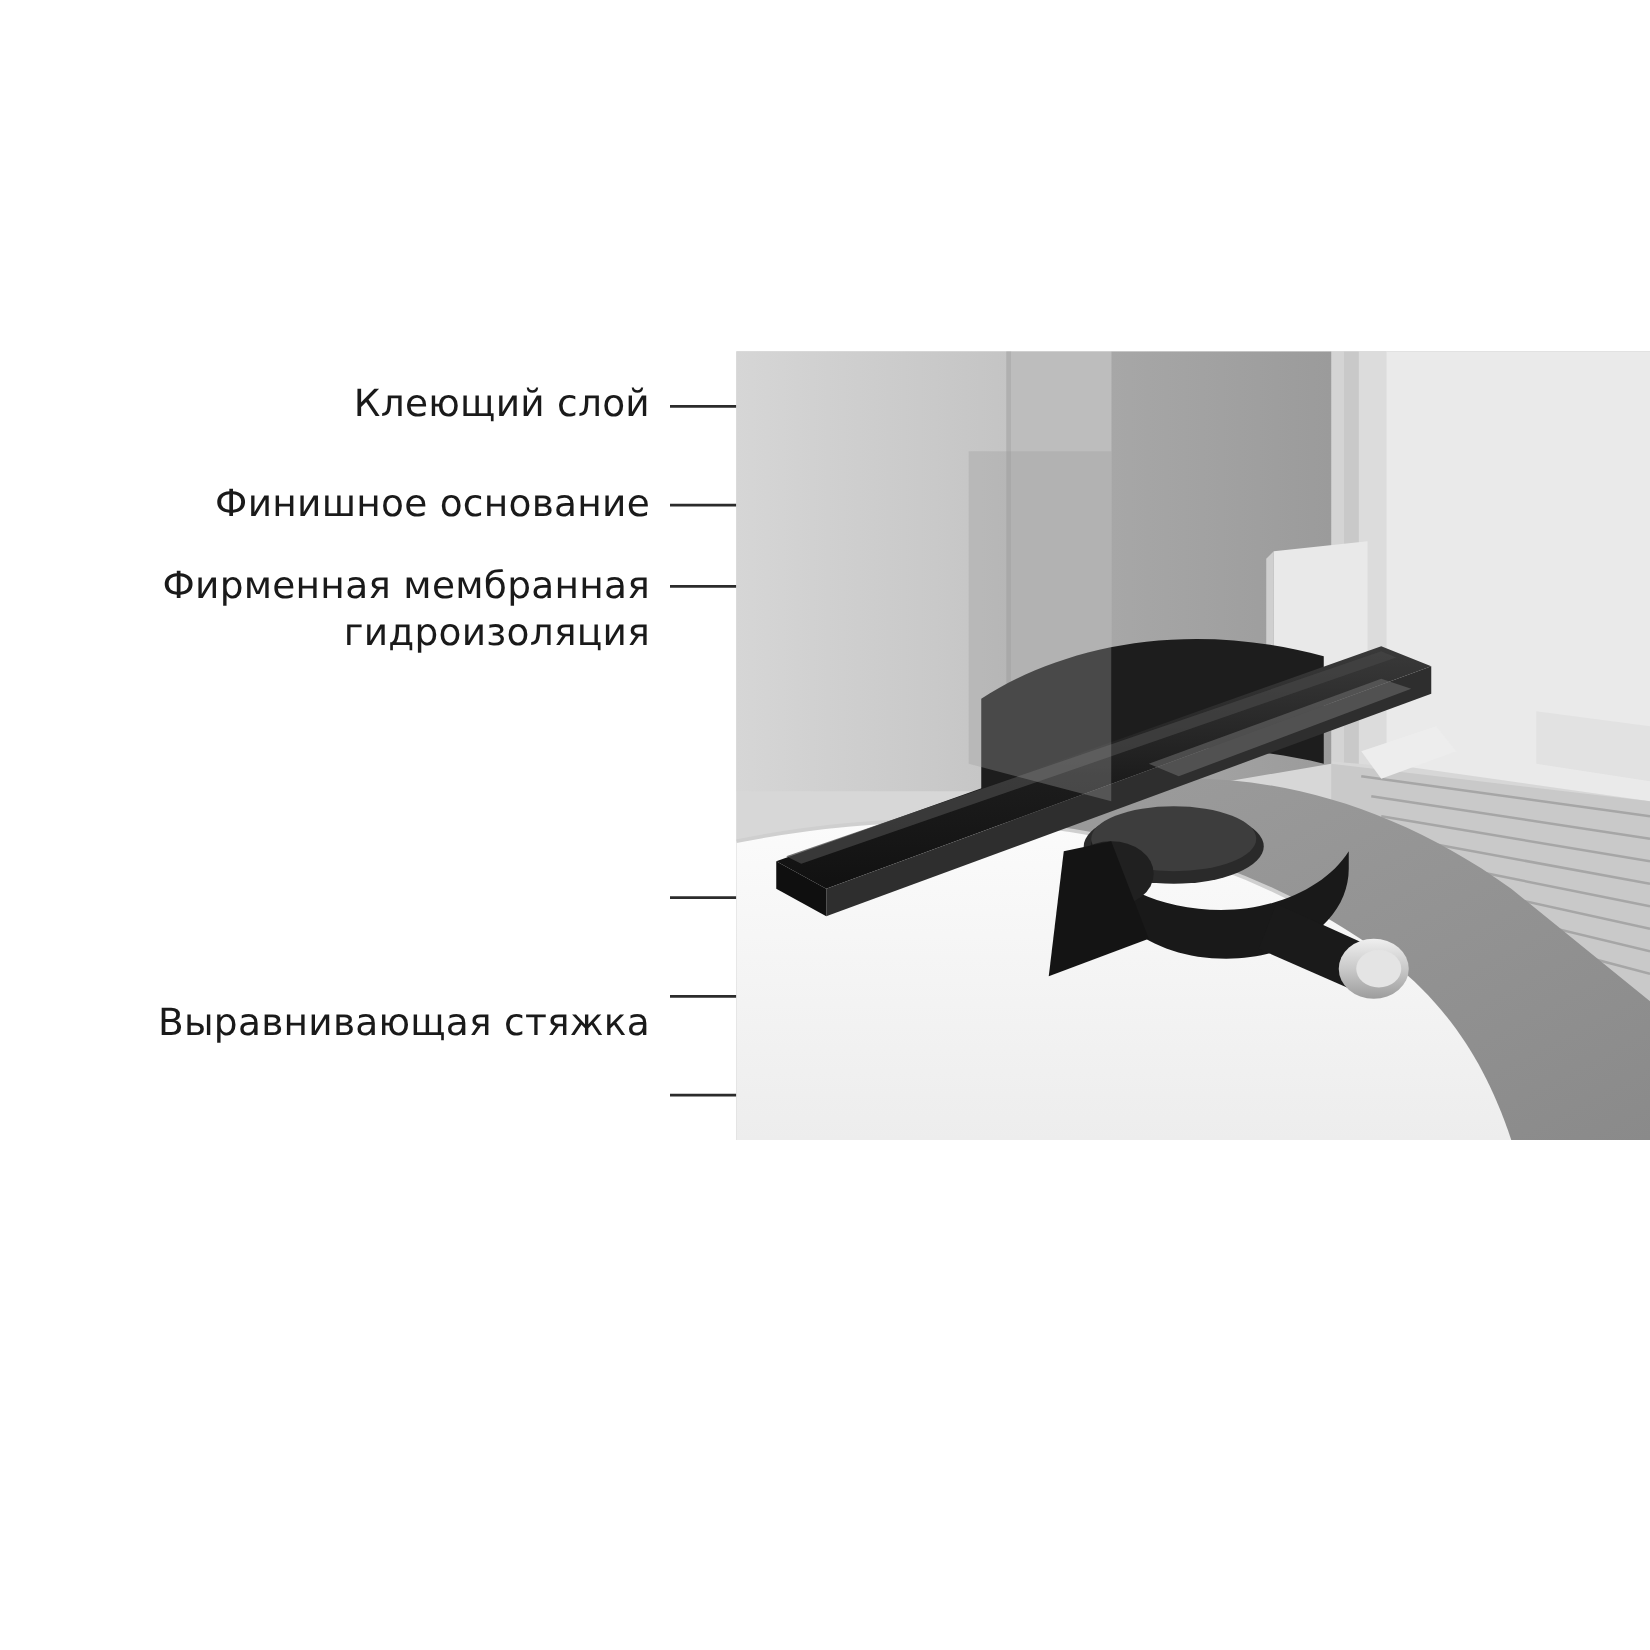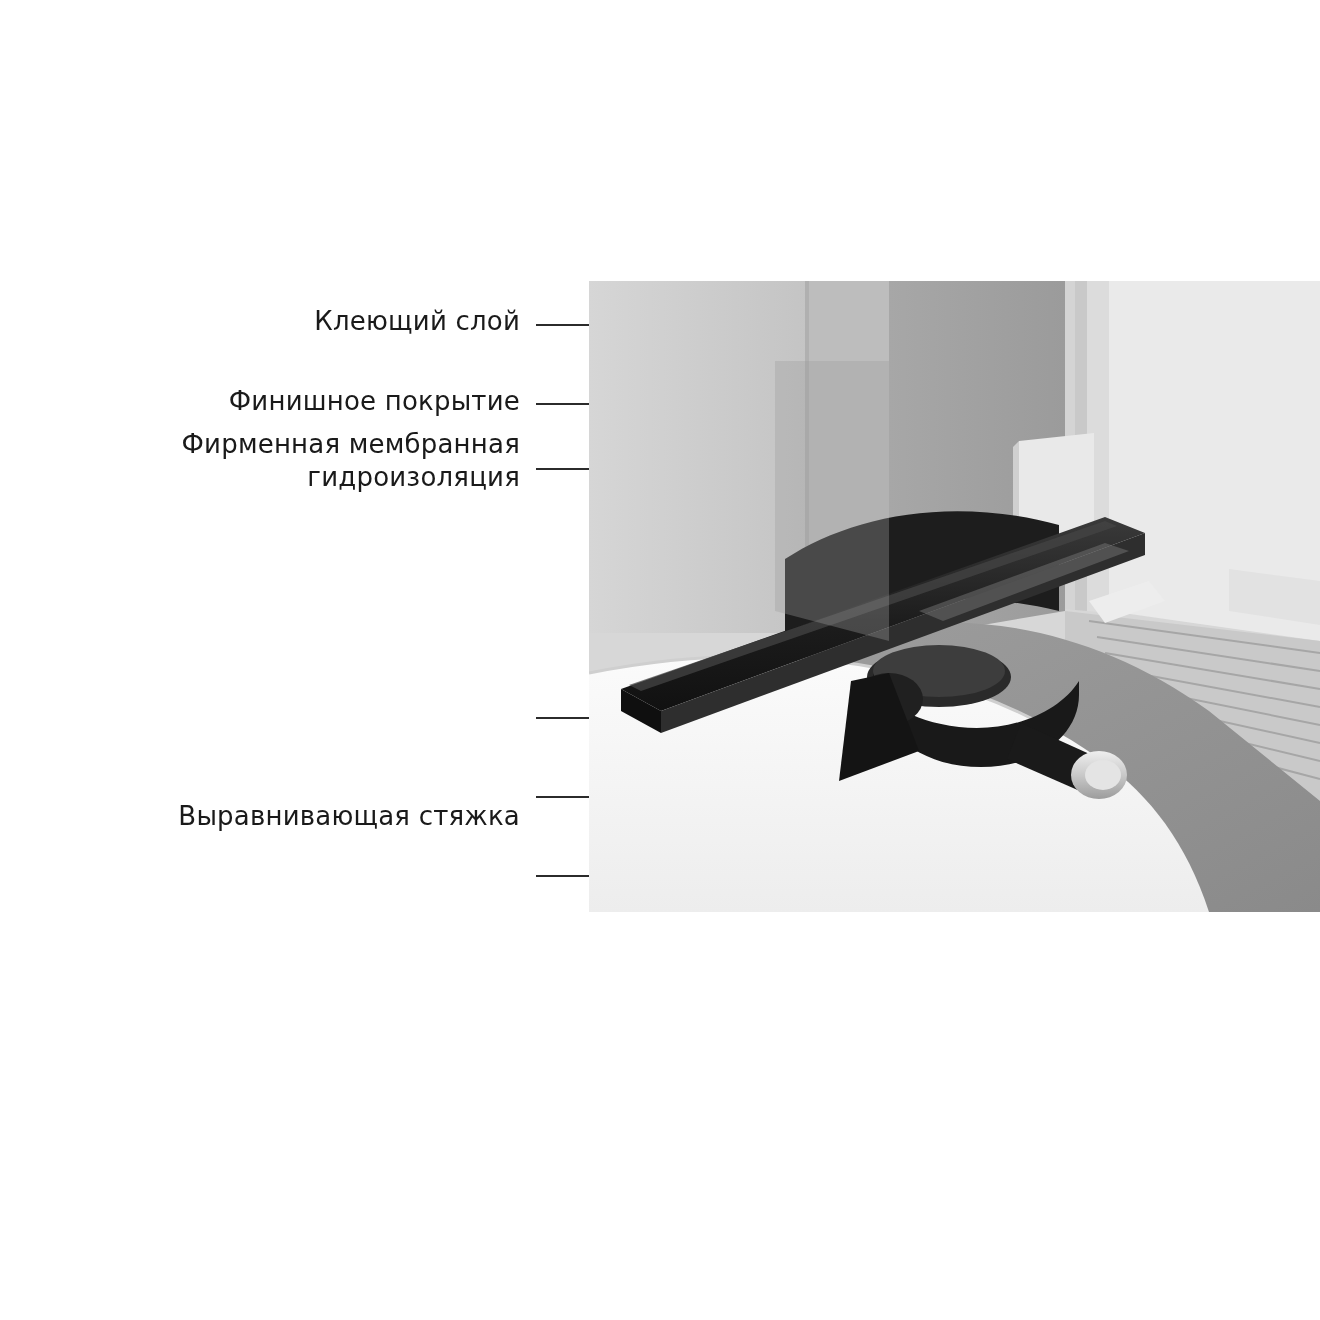--- a/index.html
+++ b/index.html
@@ -21,21 +21,21 @@
     top: 0;
     width: 520px;
     height: 1320px;
   }
   .label {
     position: absolute;
     right: 0;
     width: 500px;
     text-align: right;
     color: #1a1a1a;
-    font-size: 26px;
+    font-size: 30px;
     line-height: 1.28;
     letter-spacing: 0.2px;
     white-space: pre-line;
   }
   .leader-layer {
     position: absolute;
     left: 0;
     top: 0;
     width: 1320px;
     height: 1320px;
@@ -158,19 +158,19 @@
       </g>
 
       <polygon points="500,320 560,300 576,320 516,342" fill="#ededed"></polygon>
 
       <polygon points="186,80 300,80 300,360 186,330" fill="#9f9f9f" opacity="0.35"></polygon>
     </svg>
   </div>
 
   <div class="labels">
     <div class="label" style="top:305px">Клеющий слой</div>
-    <div class="label" style="top:385px">Финишное покрытие</div>
-    <div class="label" style="top:428px">Фирменная мембранная
+    <div class="label" style="top:385px">Финишное основание</div>
+    <div class="label" style="top:450px">Фирменная мембранная
 гидроизоляция</div>
     <div class="label" style="top:800px">Выравнивающая стяжка</div>
   </div>
 
 </div>
 
 </body></html>

